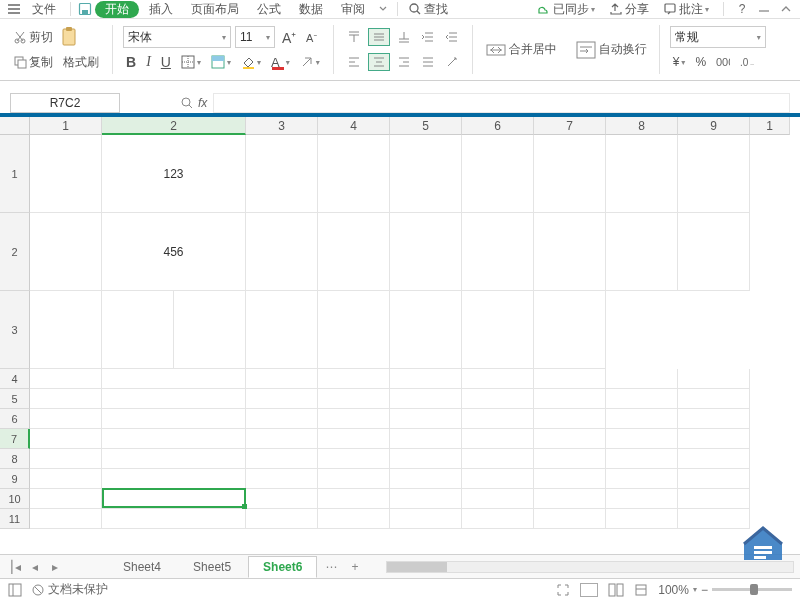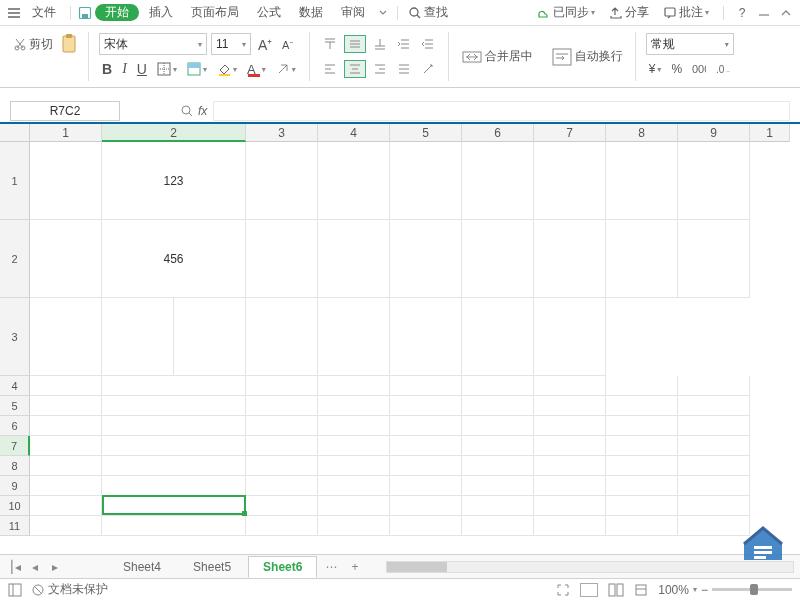--- a/index.html
+++ b/index.html
@@ -1,19 +1,19 @@
 <!DOCTYPE html>
 <html><head>
 <meta charset="utf-8">
 <style>
 * { margin: 0; padding: 0; box-sizing: border-box; font-family: "Microsoft YaHei", sans-serif; }
 body { width: 800px; height: 600px; background: #fff; overflow: hidden; font-size: 12px; color: #333; position: relative; }
 
 
-.menubar { height: 26px; display: flex; align-items: center; padding: 0 6px; border-bottom: 1px solid #e0e0e0; gap: 2px; }
+.menubar { height: 19px; display: flex; align-items: center; padding: 0 6px; border-bottom: 1px solid #e0e0e0; gap: 2px; }
 .menu-icon { width: 16px; height: 16px; display: inline-flex; align-items: center; justify-content: center; color: #666; }
 .menu-item { padding: 0 8px; cursor: pointer; color: #555; }
 .pill { background: #2fa84f; color: #fff; padding: 0 10px; border-radius: 10px; font-size: 12px; }
 .divider { width: 1px; height: 14px; background: #ddd; margin: 0 4px; }
 .menu-right { margin-left: auto; display: flex; align-items: center; gap: 6px; }
 .ri { display: flex; align-items: center; gap: 2px; color: #555; padding: 0 4px; }
 .ri .g { color: #2fa84f; }
 
 
 .ribbon { height: 62px; border-bottom: 1px solid #d0d0d0; display: flex; align-items: stretch; padding: 4px 6px; gap: 6px; }
@@ -22,21 +22,21 @@
 .rbtn { display: flex; align-items: center; gap: 2px; padding: 1px 3px; color: #555; cursor: pointer; font-size: 12px; }
 .ricon { width: 18px; height: 18px; display: inline-flex; align-items: center; justify-content: center; }
 .vsep { width: 1px; background: #e0e0e0; margin: 2px 0; }
 .font-sel { border: 1px solid #ccc; height: 22px; width: 108px; padding: 0 4px; font-size: 12px; display: flex; align-items: center; justify-content: space-between; background: #fff; }
 .size-sel { border: 1px solid #ccc; height: 22px; width: 40px; padding: 0 4px; font-size: 12px; display: flex; align-items: center; justify-content: space-between; background: #fff; }
 .caret { font-size: 8px; color: #888; }
 .bigbtn { display: flex; align-items: center; justify-content: center; padding: 0 6px; gap: 2px; color: #555; cursor: pointer; }
 .bigbtn .ic { width: 22px; height: 22px; }
 
 
-.fbar { height: 24px; display: flex; align-items: center; border-bottom: 2px solid #0369a1; margin-top: 12px; }
+.fbar { height: 24px; display: flex; align-items: center; border-bottom: 4px solid #0369a1; margin-top: 12px; }
 .namebox { width: 110px; border: 1px solid #ccc; height: 20px; margin-left: 10px; text-align: center; font-size: 12px; line-height: 18px; background: #fff; }
 .fx { margin-left: 60px; display: flex; align-items: center; gap: 4px; color: #666; }
 .fxinput { flex: 1; height: 20px; border: 1px solid #e8e8e8; margin-left: 6px; margin-right: 10px; background: #fff; }
 
 
 .grid { position: relative; height: 420px; overflow: hidden; }
 .corner { position: absolute; left: 0; top: 0; width: 30px; height: 18px; background: #f3f3f3; border-right: 1px solid #ccc; border-bottom: 1px solid #ccc; }
 .colhdrs { position: absolute; left: 30px; top: 0; height: 18px; display: flex; }
 .colh { width: 72px; background: #f3f3f3; border-right: 1px solid #d8d8d8; border-bottom: 1px solid #ccc; text-align: center; line-height: 18px; color: #555; }
 .colh.wide { width: 144px; }
@@ -167,20 +167,32 @@
           </svg>
         <span>剪切</span>
       </span>
       <span class="ricon">
         <svg width="18" height="22">
             <rect x="3" y="3" width="12" height="16" rx="1" fill="#f7dca0" stroke="#c8a050"></rect>
             <rect x="6" y="1" width="6" height="4" rx="1" fill="#c8a050"></rect>
           </svg>
       </span>
     </div>
+    <div class="rrow">
+      <span class="rbtn">
+        <svg width="14" height="14">
+            <rect x="2" y="2" width="8" height="8" fill="none" stroke="#888"></rect>
+            <rect x="5" y="5" width="8" height="8" fill="#fff" stroke="#888"></rect>
+          </svg>
+        <span>复制</span>
+      </span>
+      <span class="rbtn">
+        <span>格式刷</span>
+      </span>
+    </div>
   </div>
   <div class="vsep"></div>
 
   <div class="rgroup">
     <div class="rrow">
       <div class="font-sel">
         <span>宋体</span>
         <span class="caret">▾</span>
       </div>
       <div class="size-sel">
@@ -301,21 +313,21 @@
     <svg class="ic" width="22" height="22">
         <rect x="2" y="3" width="18" height="16" fill="none" stroke="#888"></rect>
         <path d="M5 8h12M5 12h8l-2-2m2 2l-2 2" stroke="#888" fill="none"></path>
       </svg>
     <span>自动换行</span>
   </div>
   <div class="vsep"></div>
 
   <div class="rgroup">
     <div class="rrow">
-      <div class="font-sel" style="width:88px">
+      <div class="font-sel" style="width:96px">
         <span>常规</span>
         <span class="caret">▾</span>
       </div>
     </div>
     <div class="rrow">
       <span class="rbtn">
           <span>¥</span>
           <span class="caret">▾</span>
         </span>
       <span class="rbtn">%</span>

